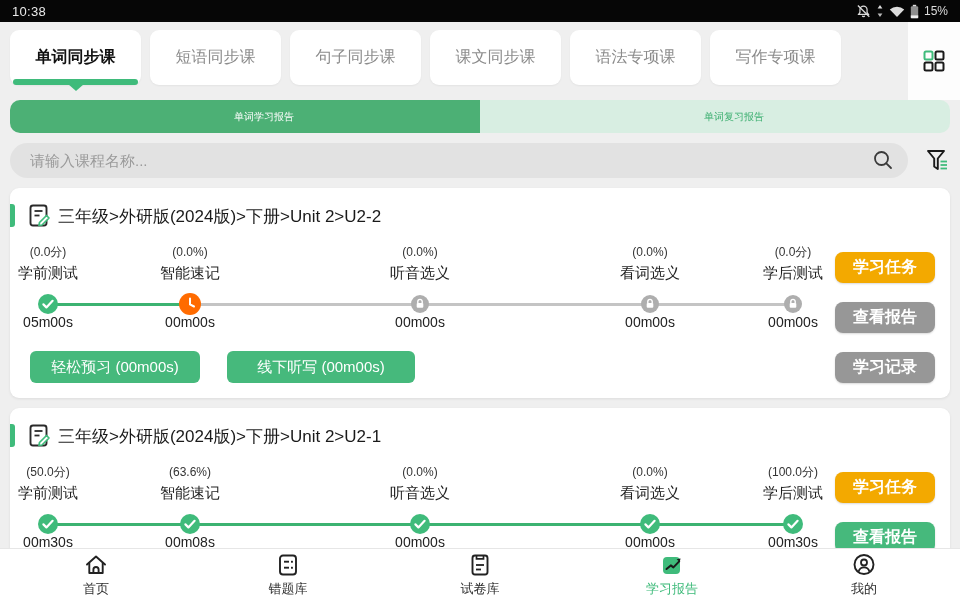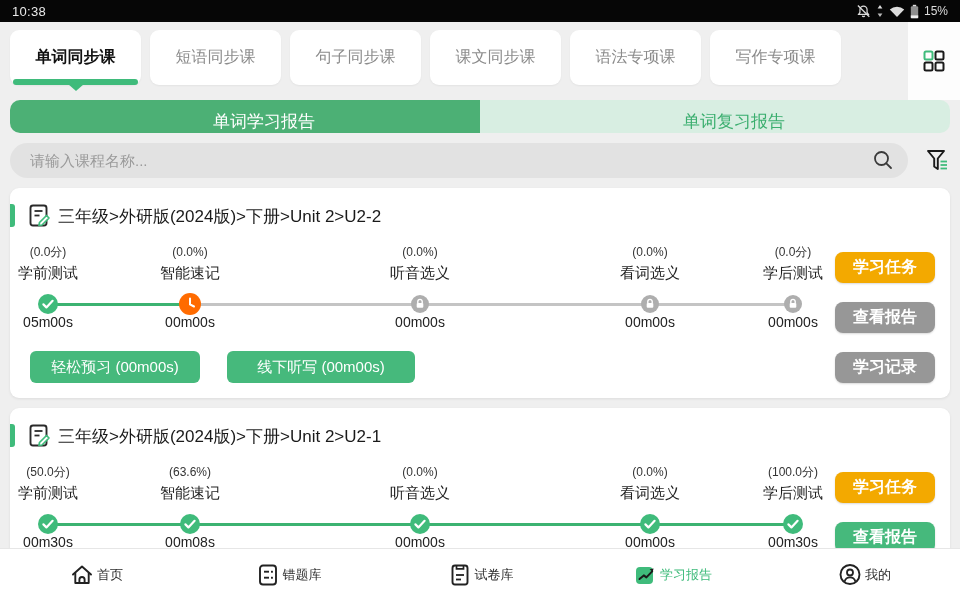--- a/index.html
+++ b/index.html
@@ -26,21 +26,21 @@
     background:#3fbb7b; border-radius:4px; }
   .tab.active .notch { position:absolute; left:50%; bottom:-6px; transform:translateX(-50%);
     width:0; height:0; border-left:8px solid transparent; border-right:8px solid transparent;
     border-top:7px solid #3fbb7b; }
   .tab-end-strip { position:absolute; top:0; right:0; width:52px; height:78px; background:#fdfdfd;
     z-index:2; display:flex; align-items:center; justify-content:center; }
 
   
   .subtabs { position:absolute; top:100px; left:10px; width:940px; height:33px; border-radius:10px;
     overflow:hidden; display:flex; }
-  .subtab { flex:1; display:flex; align-items:flex-end; justify-content:center; font-size:17px; cursor:pointer;padding-left:38px; }
+  .subtab { flex:1; display:flex; align-items:center; justify-content:center; font-size:10px; cursor:pointer;padding-left:38px; }
   .subtab.active { background:#4cb075; color:#fff; }
   .subtab.inactive { background:#d8eee2; color:#3aae6e; }
 
   
   .searchrow { position:absolute; top:143px; left:10px; width:940px; height:35px; }
   .search-pill { position:absolute; left:0; top:0; width:898px; height:35px; background:#e2e2e2;
     border-radius:18px; display:flex; align-items:center; padding:0 44px 0 20px; }
   .search-pill input { flex:1; border:none; outline:none; background:transparent; font-size:15px;
     color:#555; font-family:Liberation Sans, sans-serif; }
   .search-pill input::placeholder { color:#9a9a9a; }
@@ -84,21 +84,21 @@
     color:#fff; font-size:16px; font-weight:bold; font-family:inherit; cursor:pointer;
     box-shadow:0 1px 2px rgba(0,0,0,.15); }
   .side.amber { background:#f3a900; }
   .side.grayb { background:#979797; }
   .side.greenb { background:#46b97c; }
   .sp1 { top:64px; } .sp2 { top:114px; } .sp3 { top:164px; }
 
   
   .bottomnav { position:absolute; left:0; top:548px; width:960px; height:52px; background:#fff;
     border-top:1px solid #e6e6e6; display:flex; z-index:10; }
-  .navitem { flex:1; display:flex; flex-direction:row; align-items:center; justify-content:center;
+  .navitem { flex:1; display:flex; flex-direction:column; align-items:center; justify-content:center;
     gap:2px; cursor:pointer; }
   .navitem .nlabel { font-size:13px; color:#2f2f2f; }
   .navitem.active .nlabel { color:#3fbb7b; }
 </style>
 </head>
 <body>
 
 <div class="screen">
 
   <div class="statusbar">

